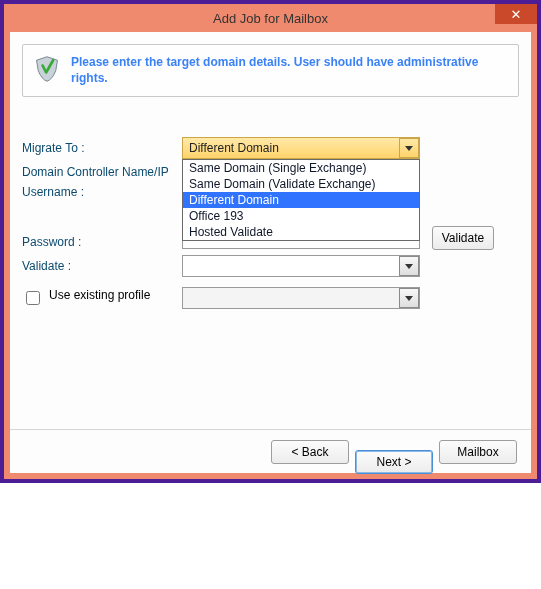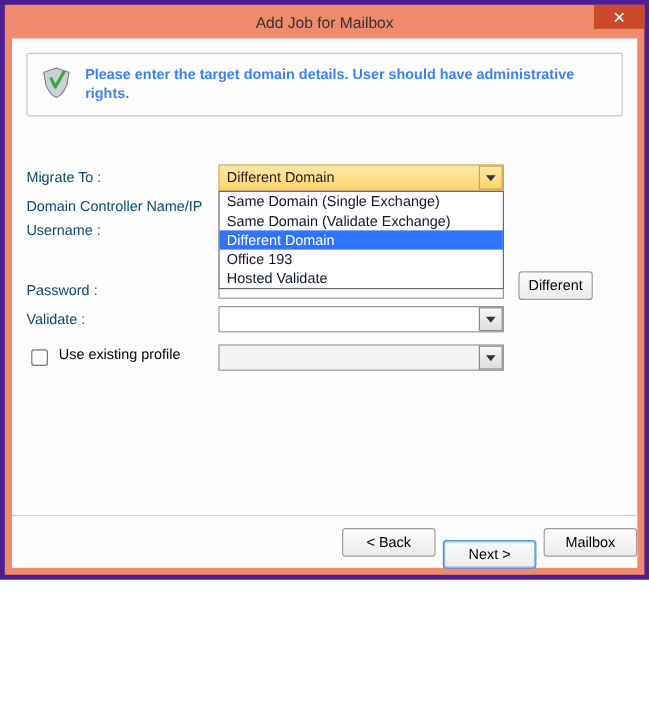--- a/index.html
+++ b/index.html
@@ -151,20 +151,21 @@
   input[type=checkbox]{ width:14px;height:14px; }
 
   .footer {
     position: absolute;
     left: 0; right: 0; bottom: 0;
     height: 44px;
     border-top: 1px solid #d6d6d6;
     display: flex;
     justify-content: flex-end;
     align-items: center;
+    padding-right: 14px;
     gap: 6px;
     background: #fdfdfd;
   }
   .wiz-btn {
     min-width: 78px;
     height: 24px;
     border: 1px solid #9d9d9d;
     border-radius: 3px;
     background: linear-gradient(#fcfcfc,#ececec);
     cursor: pointer;
@@ -223,21 +224,21 @@
         <div class="lbl">Domain Controller Name/IP</div>
       </div>
 
       <div class="row">
         <div class="lbl">Username :</div>
       </div>
 
       <div class="row sp-after" style="margin-top:28px;align-items:flex-end;">
         <div class="lbl">Password :</div>
         <input type="password" class="text field" value="" style="">
-        <button class="validate-btn" style="top:-1px;">Different</button>
+        <button class="validate-btn" style="top:-1px;">Validate</button>
       </div>
 
       <div class="row">
         <div class="lbl">Validate :</div>
         <div class="combo">
           <span class="combo-val"></span>
           <div class="combo-btn"></div>
         </div>
       </div>
 

